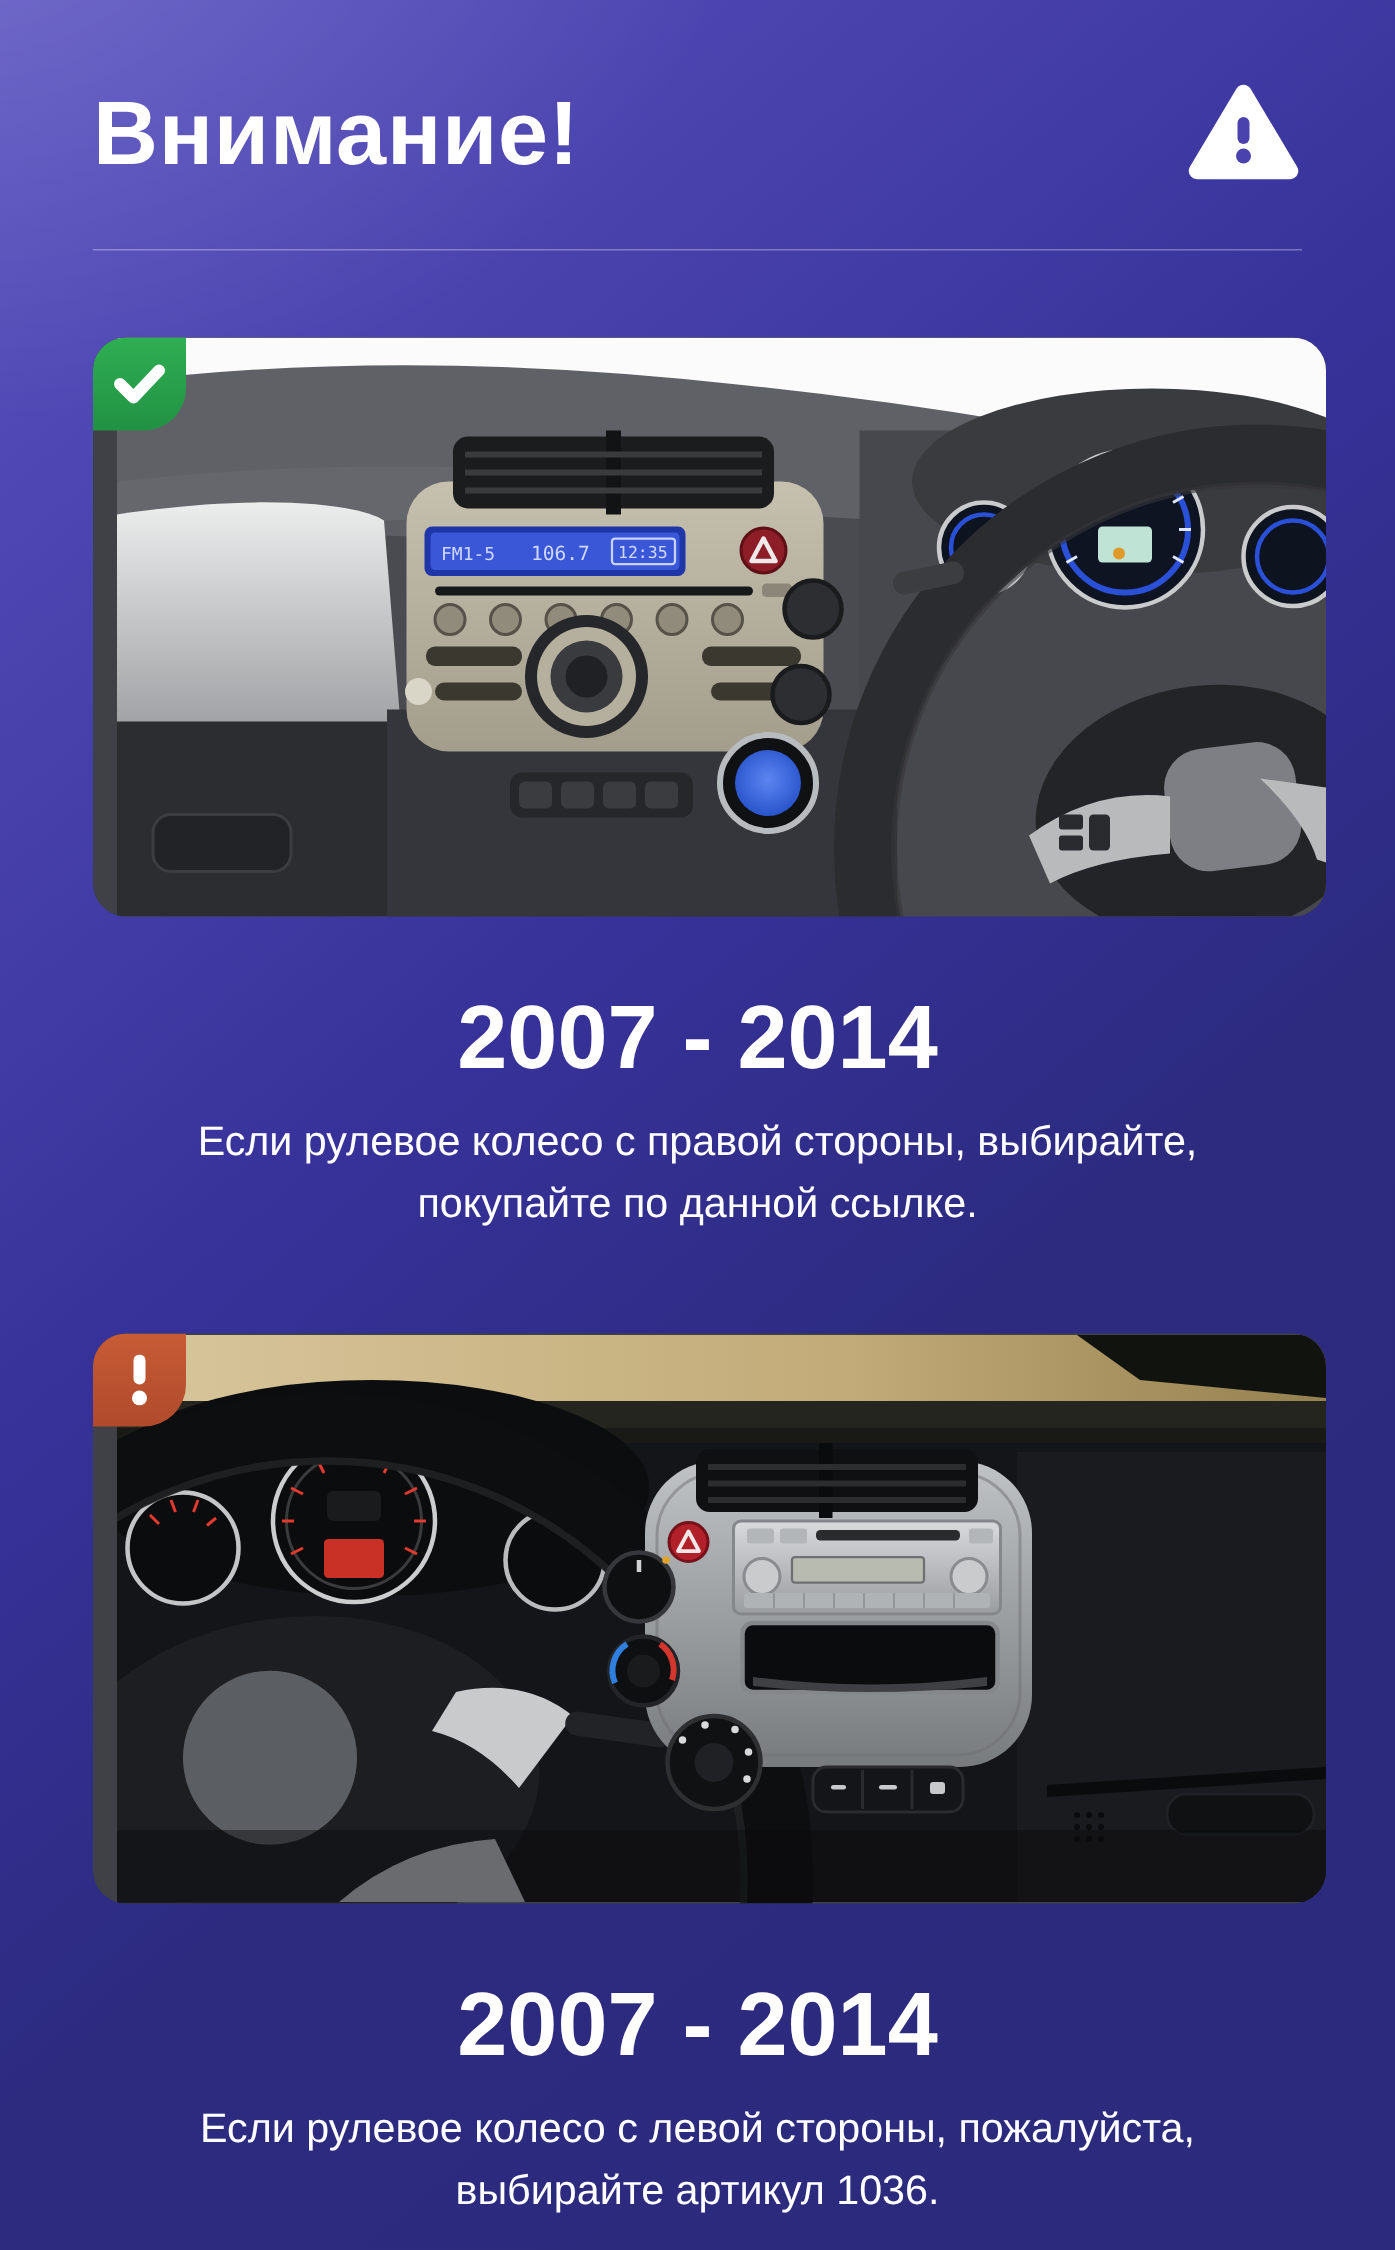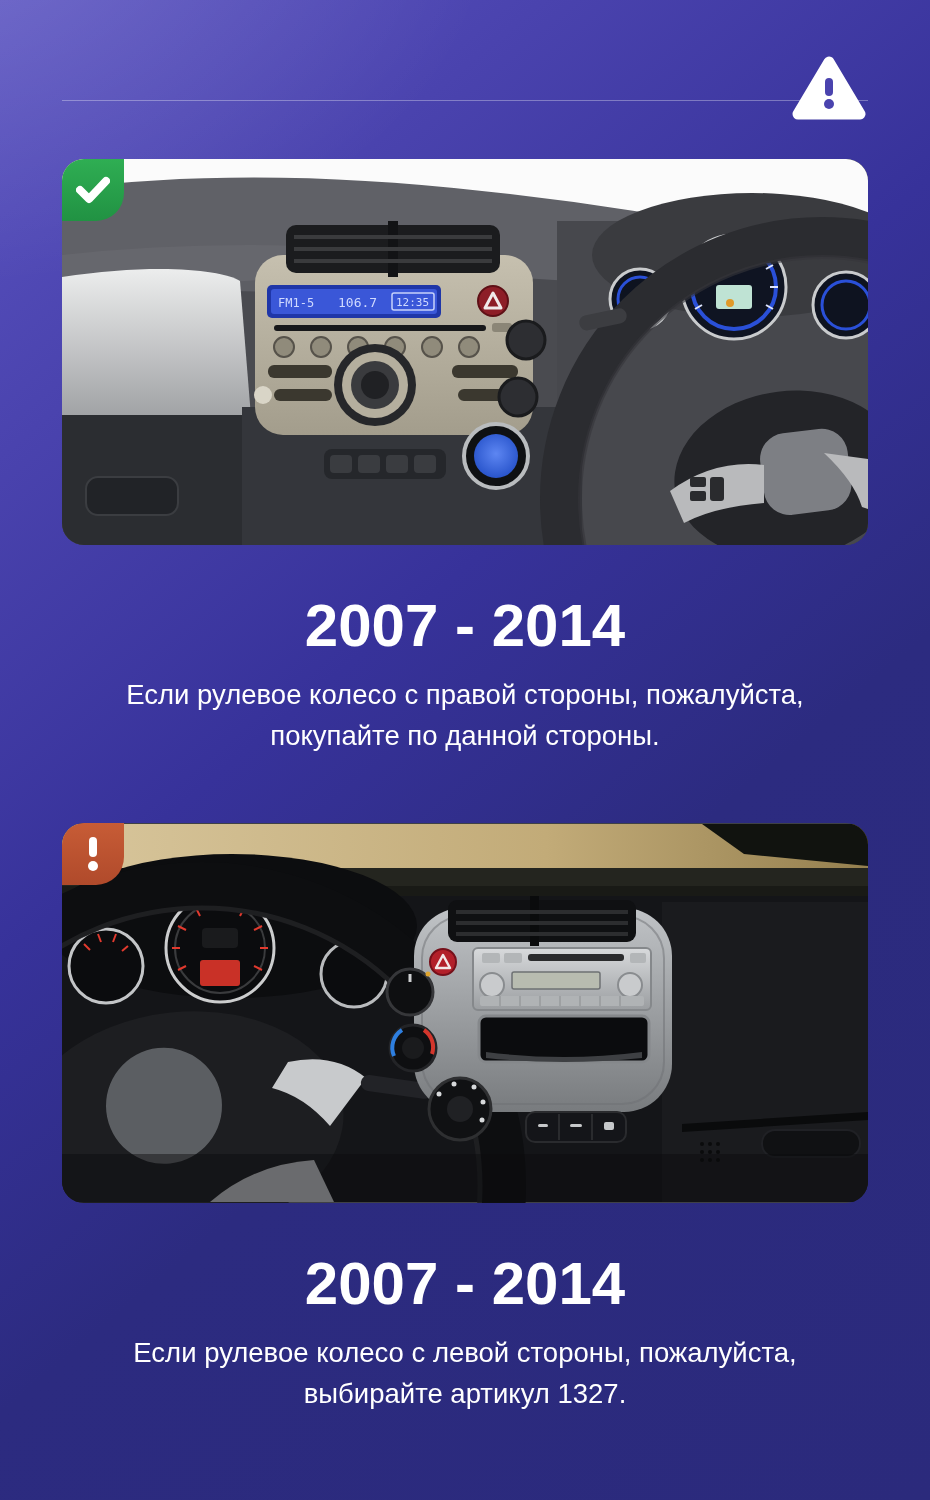--- a/index.html
+++ b/index.html
@@ -9,40 +9,41 @@
         background:
           radial-gradient(900px 600px at -5% -5%, rgba(255,255,255,0.14), rgba(255,255,255,0) 60%),
           linear-gradient(140deg,#5b54c1 0%, #4a43ae 20%, #37329a 42%, #2c2b80 62%, #2b2a7c 100%);
         color:#fff;}
   .content{padding:0 62px;}
   .header{position:relative;padding-top:56px;}
   .title{font-size:60px;font-weight:700;letter-spacing:.5px;line-height:1.1;margin:0;}
   .warn-icon{position:absolute;top:56px;right:0;width:78px;height:66px;}
   .divider{height:1px;background:rgba(255,255,255,.32);margin-top:44px;}
   .photo-card{position:relative;width:806px;height:386px;border-radius:22px;
-              overflow:hidden;background:#3f4146;}
+              overflow:hidden;background:#3f4146;padding-left:16px;}
   .card1{margin-top:58px;}
   .card2{margin-top:66px;height:380px;}
   .badge{position:absolute;top:0;left:0;width:62px;height:62px;z-index:5;
          border-radius:20px 0 28px 0;display:flex;align-items:center;justify-content:center;}
   .badge-green{background:linear-gradient(180deg,#2fae53 0%,#219243 100%);}
   .badge-orange{background:linear-gradient(180deg,#c75c36 0%,#b04a2b 100%);}
   .years{margin-top:46px;text-align:center;font-size:60px;font-weight:700;letter-spacing:0;}
   .desc{margin:14px auto 0;max-width:780px;text-align:center;
         font-size:27.5px;line-height:1.5;font-weight:400;color:#ffffff;}
   svg{display:block;}
   .lcd-txt{font-family:"DejaVu Sans Mono", monospace;fill:#cfd9ff;}
 </style>
 </head>
 <body>
 
 <div class="page">
   <div class="content">
 
     <div class="header">
+      <h1 class="title">Внимание!</h1>
       <svg class="warn-icon" viewBox="0 0 78 66">
         <path d="M39 6 L70 58 H8 Z" fill="#ffffff" stroke="#ffffff" stroke-width="11" stroke-linejoin="round"></path>
         <rect x="35" y="22" width="8" height="18" rx="4" fill="#4a43ae"></rect>
         <circle cx="39" cy="48" r="5" fill="#4a43ae"></circle>
       </svg>
       <div class="divider"></div>
     </div>
 
     <div class="photo-card card1">
       <div class="badge badge-green">
@@ -173,21 +174,21 @@
         <g fill="#2a2b2e">
           <rect x="628" y="318" width="16" height="10" rx="2"></rect>
             <rect x="628" y="332" width="16" height="10" rx="2"></rect>
           <rect x="648" y="318" width="14" height="24" rx="3"></rect>
         </g>
         <rect x="516" y="158" width="48" height="15" rx="7" fill="#3c3d41" transform="rotate(-12 516 158)"></rect>
       </svg>
     </div>
 
     <div class="years">2007 - 2014</div>
-    <p class="desc">Если рулевое колесо с правой стороны, пожалуйста, покупайте по данной стороны.</p>
+    <p class="desc">Если рулевое колесо с правой стороны, выбирайте, покупайте по данной ссылке.</p>
 
     <div class="photo-card card2">
       <div class="badge badge-orange">
         <svg width="12" height="34" viewBox="0 0 12 34">
           <rect x="2" y="0" width="8" height="20" rx="4" fill="#ffffff"></rect>
           <circle cx="6" cy="29" r="5" fill="#ffffff"></circle>
         </svg>
       </div>
       <svg viewBox="0 0 806 378" width="806" height="380">
         <defs>
@@ -332,16 +333,16 @@
           <rect x="476" y="300" width="10" height="3" rx="1.5"></rect>
           <rect x="508" y="300" width="12" height="3" rx="1.5"></rect>
           <rect x="542" y="298" width="10" height="8" rx="2"></rect>
         </g>
 
         <rect x="0" y="330" width="806" height="48" fill="#0b0c0e" opacity="0.45"></rect>
       </svg>
     </div>
 
     <div class="years">2007 - 2014</div>
-    <p class="desc">Если рулевое колесо с левой стороны, пожалуйста, выбирайте артикул 1327.</p>
+    <p class="desc">Если рулевое колесо с левой стороны, пожалуйста, выбирайте артикул 1036.</p>
 
   </div>
 </div>
 
 </body></html>

